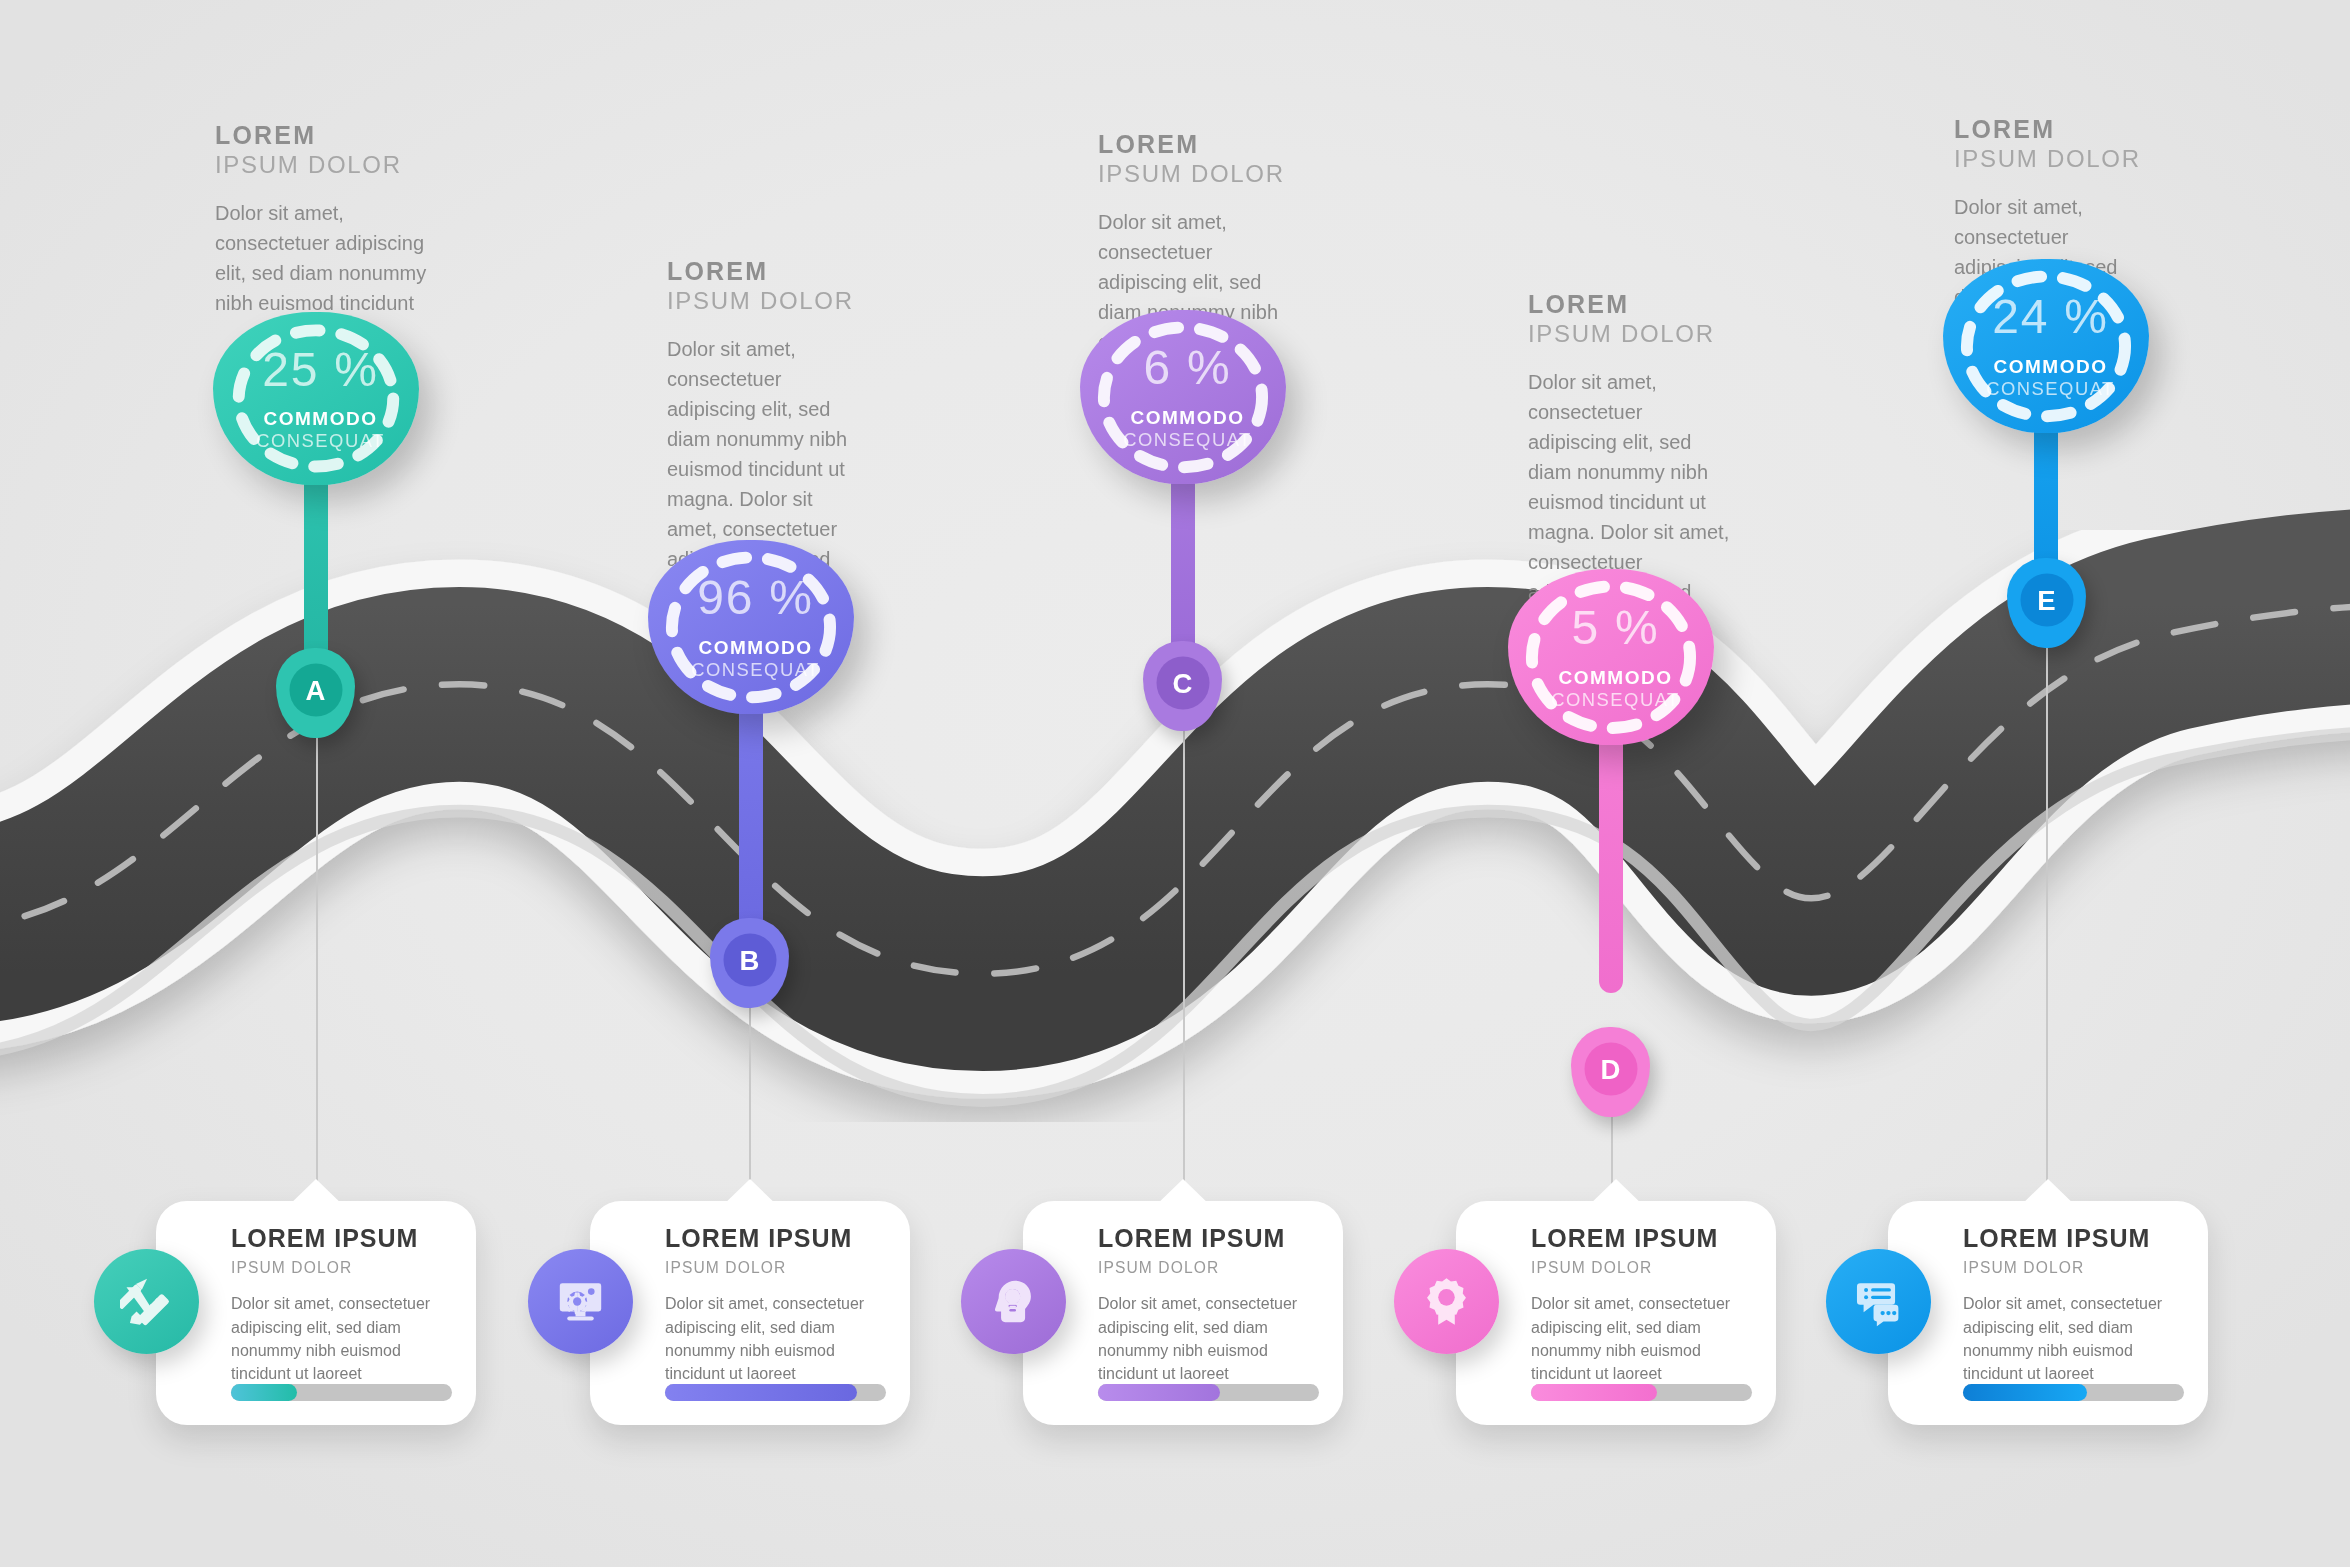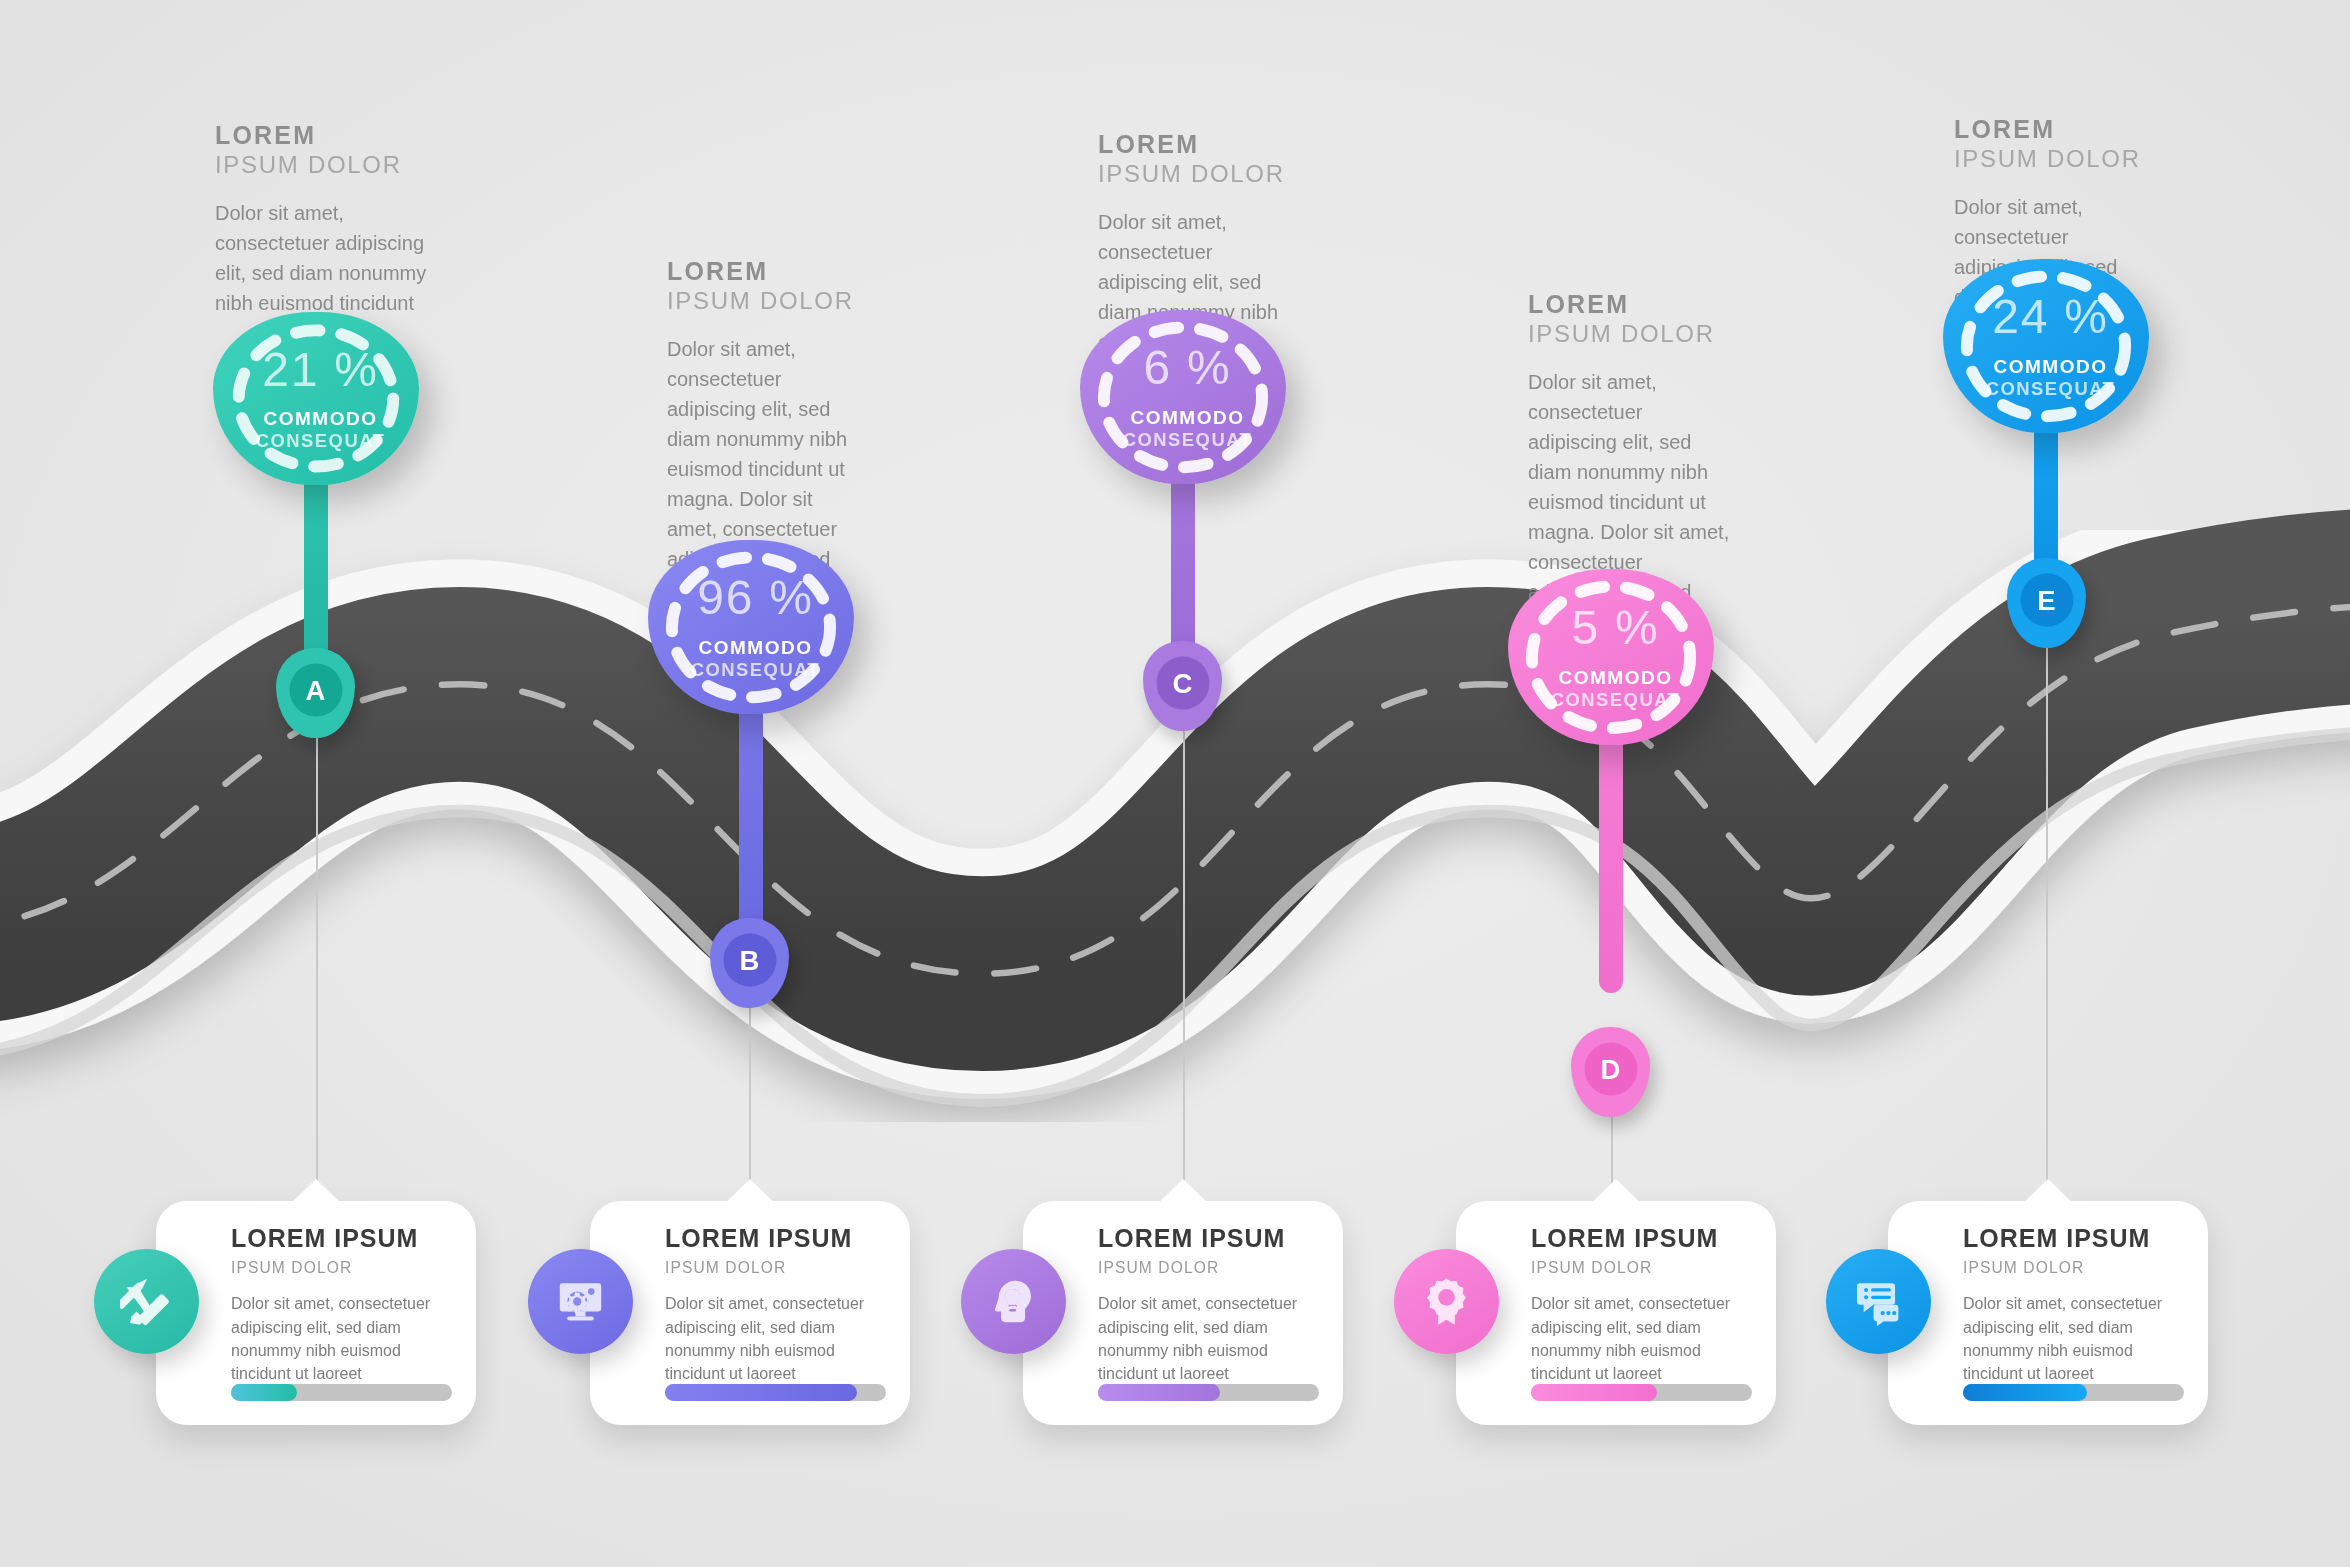--- a/index.html
+++ b/index.html
@@ -47,21 +47,21 @@
   }
   .pin-pct {
     font-size:48px; font-weight:300; letter-spacing:1.8px;
     color:rgba(255,255,255,.72); line-height:1; margin-bottom:14.7px;
   }
   .pin-t1 {
     font-size:19px; font-weight:bold; letter-spacing:1.5px;
     color:#ffffff; line-height:1.15;
   }
   .pin-t2 {
-    font-size:18.4px; font-weight:700; letter-spacing:1.5px;
+    font-size:18.4px; font-weight:400; letter-spacing:1.5px;
     color:rgba(255,255,255,.72); line-height:1.2;
   }
   .dashring { position:absolute; inset:0; }
 
   
   .node { position:absolute; width:79px; height:90px; }
   .node .drop {
     position:absolute; inset:0;
     border-radius:50% 50% 50% 50% / 44% 44% 60% 60%;
     box-shadow:5.5px 9.2px 16.5px rgba(0,0,0,.22);
@@ -174,21 +174,21 @@
     <div class="txt-body">Dolor sit amet, consectetuer adipiscing elit, sed diam nonummy</div>
   </div>
 
   <div class="pin" style="left:213px; top:312px; width:206px; height:173px;">
     <div class="stem" style="top:147px; height:202px; background:linear-gradient(180deg,#2ec4b0,#25b7a4);"></div>
     <div class="bulb" style="background:linear-gradient(145deg,#3fd3bc 0%,#22bda8 100%);">
       <svg class="dashring" viewBox="0 0 224 188">
         <ellipse cx="112" cy="94" rx="84" ry="74" fill="none" stroke="#ffffff" stroke-opacity="0.85" stroke-width="13" stroke-linecap="round" stroke-dasharray="26 24"></ellipse>
       </svg>
       <div class="pin-label">
-        <div class="pin-pct">21 %</div>
+        <div class="pin-pct">25 %</div>
         <div class="pin-t1">COMMODO</div>
         <div class="pin-t2">CONSEQUAT</div>
       </div>
     </div>
   </div>
 
   <div class="pin" style="left:648px; top:540px; width:206px; height:174px;">
     <div class="stem" style="top:147px; height:266px; background:linear-gradient(180deg,#7b79ea,#6a68e0);"></div>
     <div class="bulb" style="background:linear-gradient(145deg,#8a88f2 0%,#6d6ae2 100%);">
       <svg class="dashring" viewBox="0 0 224 190">

